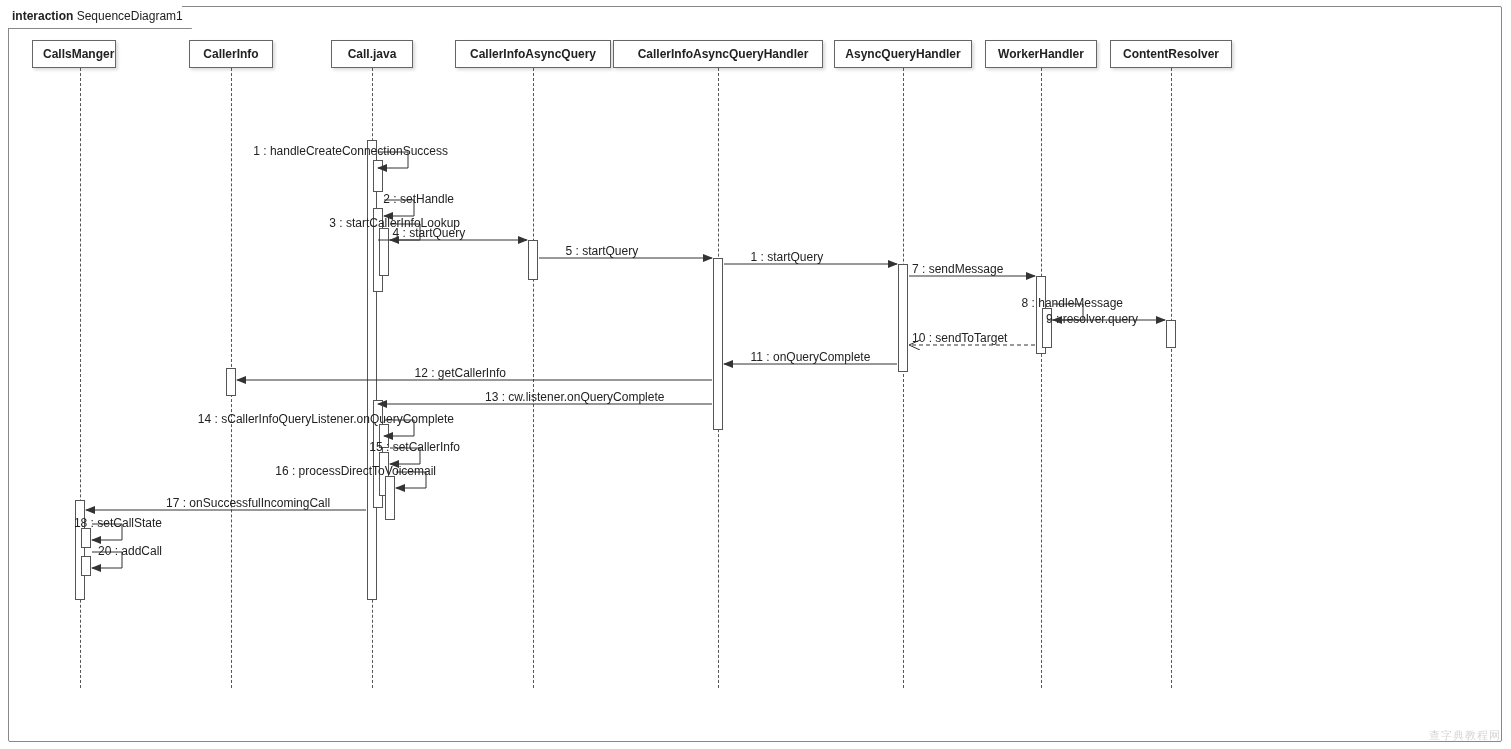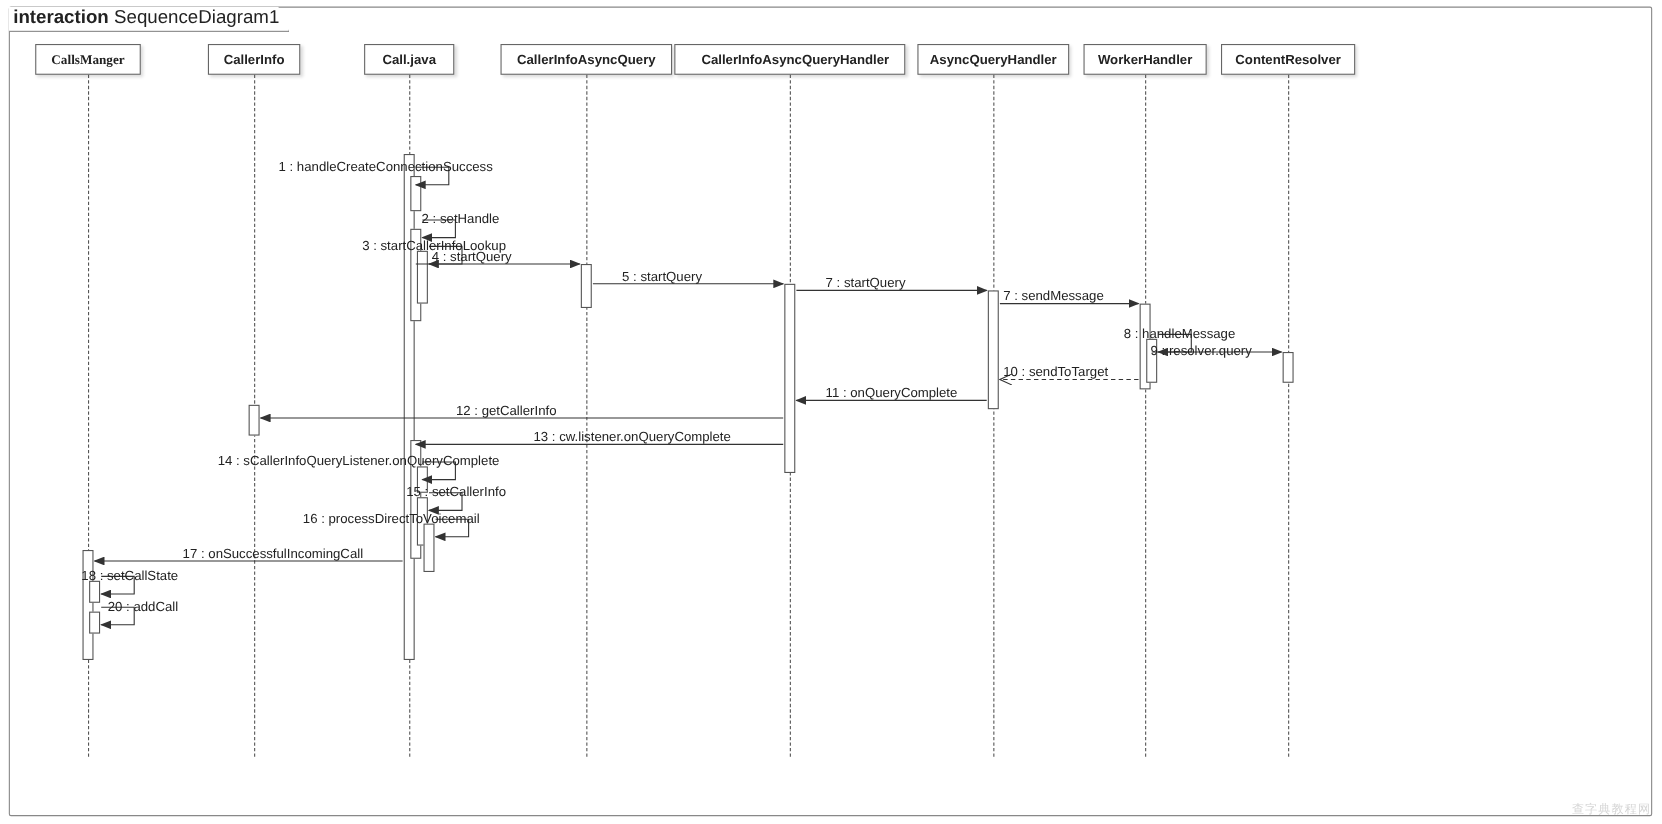--- a/index.html
+++ b/index.html
@@ -24,21 +24,21 @@
     box-sizing: border-box;
   }
   .frame-tab {
     position: absolute;
     left: 8px; top: 6px;
     padding: 2px 8px 2px 4px;
     background: #fff;
     border: 1px solid #888;
     border-top: none;
     border-left: none;
-    font-size: 17px;
+    font-size: 12px;
     height: 18px;
     line-height: 16px;
     
     clip-path: polygon(0 0, calc(100% - 10px) 0, 100% 100%, 0 100%);
     white-space: nowrap;
   }
   .frame-tab b { font-weight: bold; }
 
   .participant {
     position: absolute;
@@ -95,21 +95,21 @@
 <body>
 
 <div class="canvas">
   <div class="frame"></div>
   <div class="frame-tab">
     <b>interaction</b>
     <span>SequenceDiagram1</span>
   </div>
 
   <div id="participants">
-      <div class="participant" style="width: 96px; left: 32px; font-family: Liberation Serif, serif;"><span>CallsManger</span></div>
+      <div class="participant" style="width: 84px; left: 32px;"><span>CallsManger</span></div>
       <div class="participant" style="width: 84px; left: 189px;"><span>CallerInfo</span></div>
       <div class="participant" style="width: 82px; left: 331px;"><span>Call.java</span></div>
       <div class="participant" style="width: 156px; left: 455px; text-align: center;"><span>CallerInfoAsyncQuery</span></div>
       <div class="participant" style="width: 210px; left: 613px; padding-left: 20px;"><span>CallerInfoAsyncQueryHandler</span></div>
       <div class="participant" style="width: 138px; left: 834px;"><span>AsyncQueryHandler</span></div>
       <div class="participant" style="width: 112px; left: 985px;"><span>WorkerHandler</span></div>
       <div class="participant" style="width: 122px; left: 1110px;"><span>ContentResolver</span></div>
     </div>
   <div id="lifelines">
       <div class="lifeline" style="left: 80px;"></div>
@@ -171,21 +171,21 @@
         <path d="M 92 524 L 122 524 L 122 540 L 92 540" fill="none" stroke="#333" stroke-width="1" marker-end="url(#arrowHead)"></path>
         <path d="M 92 552 L 122 552 L 122 568 L 92 568" fill="none" stroke="#333" stroke-width="1" marker-end="url(#arrowHead)"></path>
       </g>
   </svg>
   <div id="labels">
       <div class="msg-label" style="right: 1063px; top: 144px;">1 : handleCreateConnectionSuccess</div>
       <div class="msg-label" style="right: 1057px; top: 192px;">2 : setHandle</div>
       <div class="msg-label" style="right: 1051px; top: 216px;">3 : startCallerInfoLookup</div>
       <div class="msg-label" style="left: 392.5px; top: 226px;">4 : startQuery</div>
       <div class="msg-label" style="left: 565.5px; top: 244px;">5 : startQuery</div>
-      <div class="msg-label" style="left: 750.5px; top: 250px;">7 : startQuery</div>
+      <div class="msg-label" style="left: 750.5px; top: 250px;">1 : startQuery</div>
       <div class="msg-label" style="left: 912px; top: 262px;">7 : sendMessage</div>
       <div class="msg-label" style="right: 388px; top: 296px;">8 : handleMessage</div>
       <div class="msg-label" style="left: 1046px; top: 312px;">9 : resolver.query</div>
       <div class="msg-label" style="left: 912px; top: 331px;">10 : sendToTarget</div>
       <div class="msg-label" style="left: 750.5px; top: 350px;">11 : onQueryComplete</div>
       <div class="msg-label" style="left: 414.5px; top: 366px;">12 : getCallerInfo</div>
       <div class="msg-label" style="left: 485px; top: 390px;">13 : cw.listener.onQueryComplete</div>
       <div class="msg-label" style="right: 1057px; top: 412px;">14 : sCallerInfoQueryListener.onQueryComplete</div>
       <div class="msg-label" style="right: 1051px; top: 440px;">15 : setCallerInfo</div>
       <div class="msg-label" style="right: 1075px; top: 464px;">16 : processDirectToVoicemail</div>

